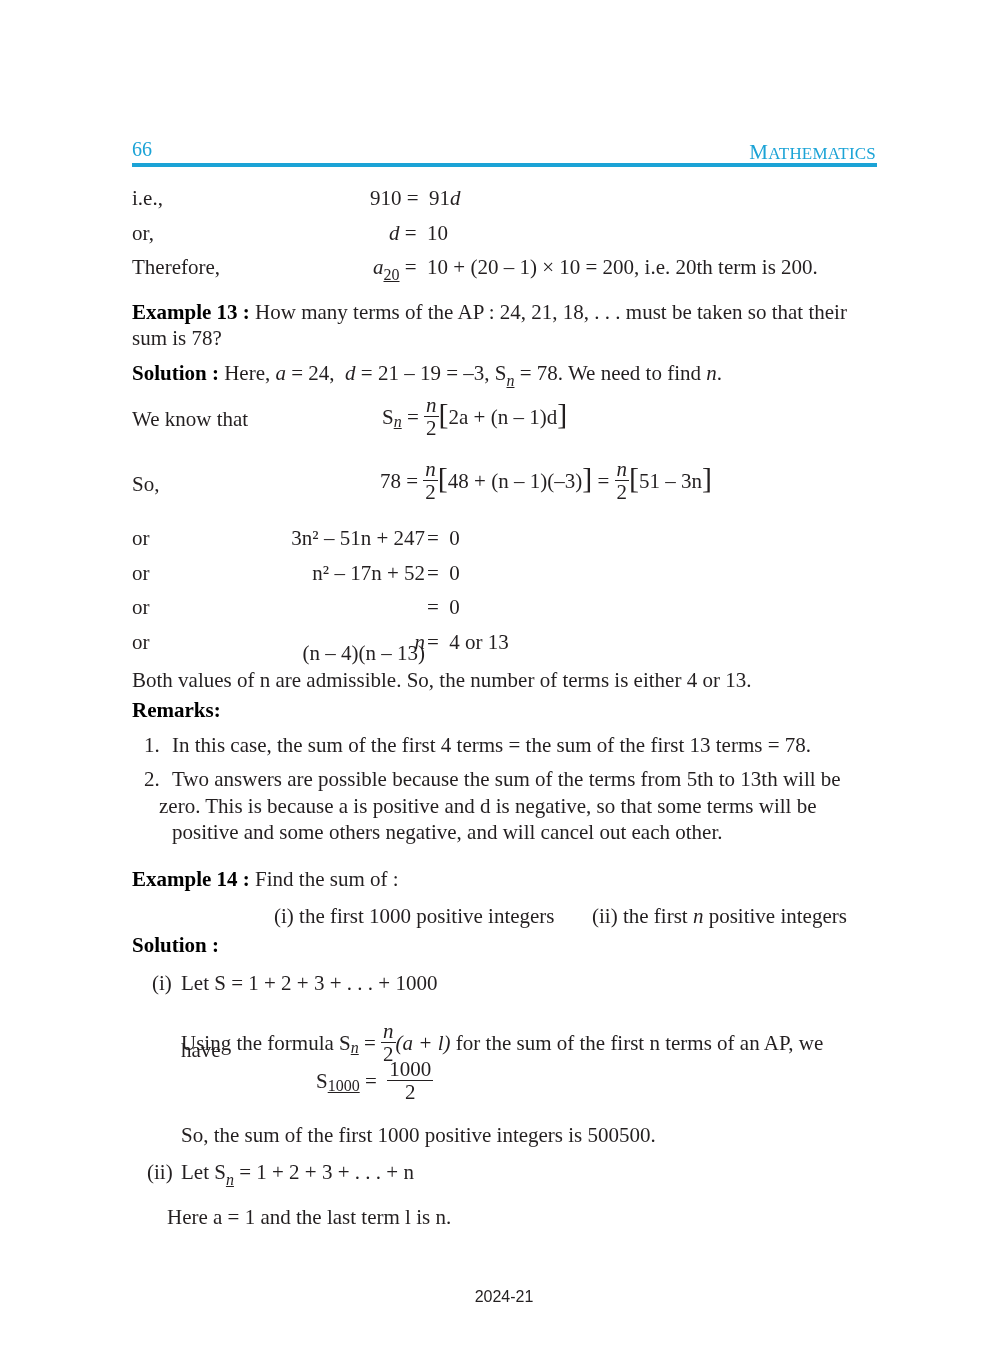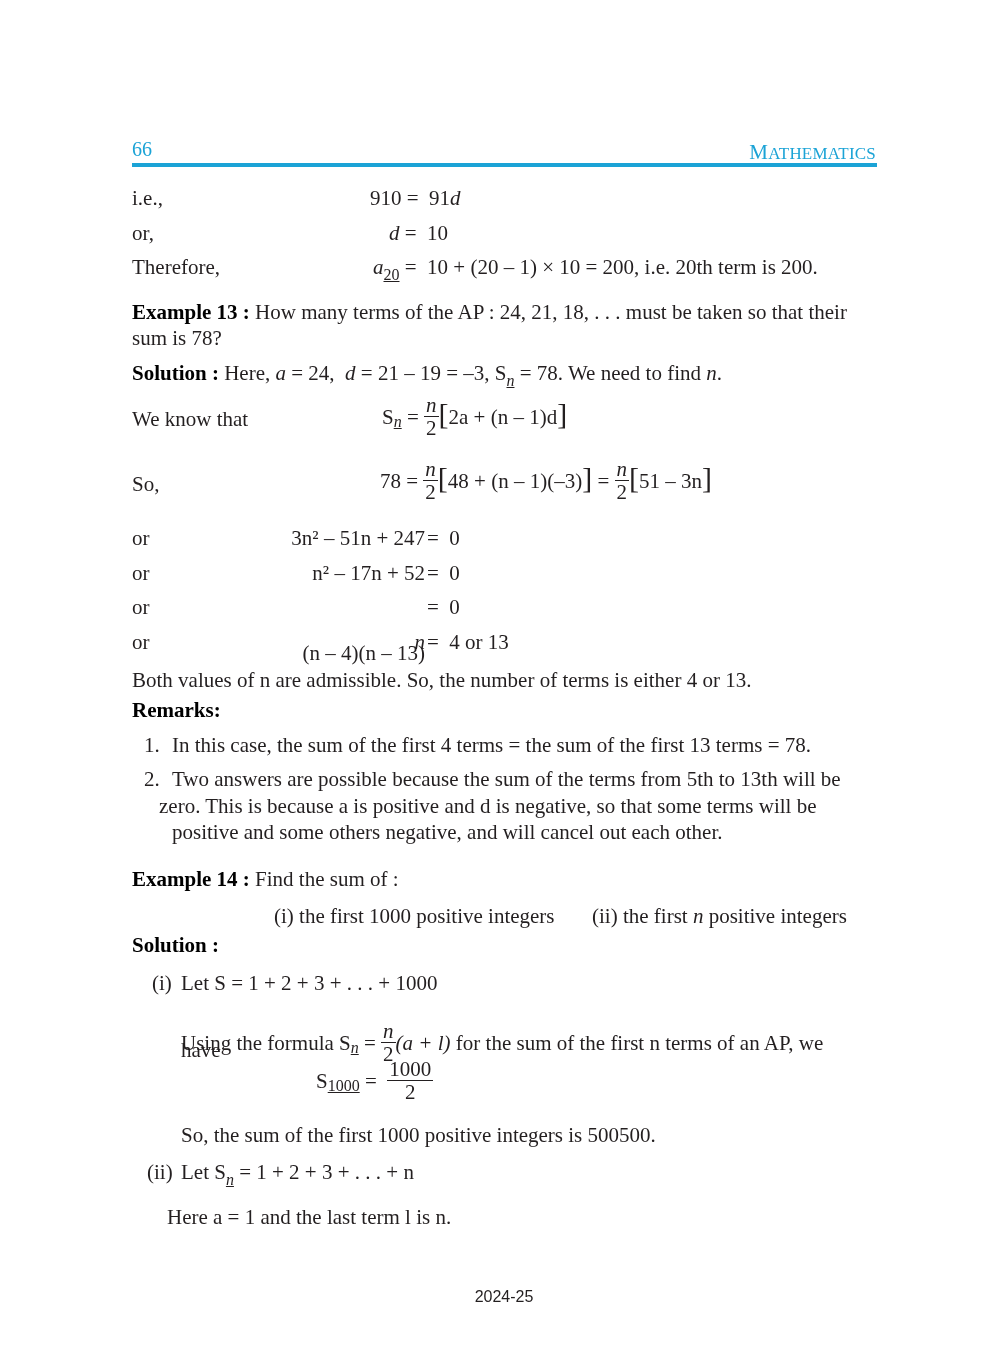--- a/index.html
+++ b/index.html
@@ -101,13 +101,13 @@
 <div class="abs t" style="left:316px;top:1058px;">
   <span style="vertical-align:middle;">S</span><span class="sub">1000</span><span style="vertical-align:middle;"> = &nbsp;</span><span class="frac"><span class="num">1000</span><span class="den">2</span></span> 
 </div>
 
 <div class="abs t" style="left:181px;top:1123px;">So, the sum of the first 1000 positive integers is 500500.</div>
 
 <div class="abs t" style="left:147px;top:1160px;">(ii)</div>
 <div class="abs t" style="left:181px;top:1160px;"><span>Let S</span><span class="sub it">n</span> <span>= 1 + 2 + 3 + . . . + n</span></div>
 <div class="abs t" style="left:167px;top:1197px;margin-top:8px;">Here a = 1 and the last term l is n.</div>
 
-<div class="abs footer">2024-25</div>
+<div class="abs footer">2024-21</div>
 
 </body></html>

